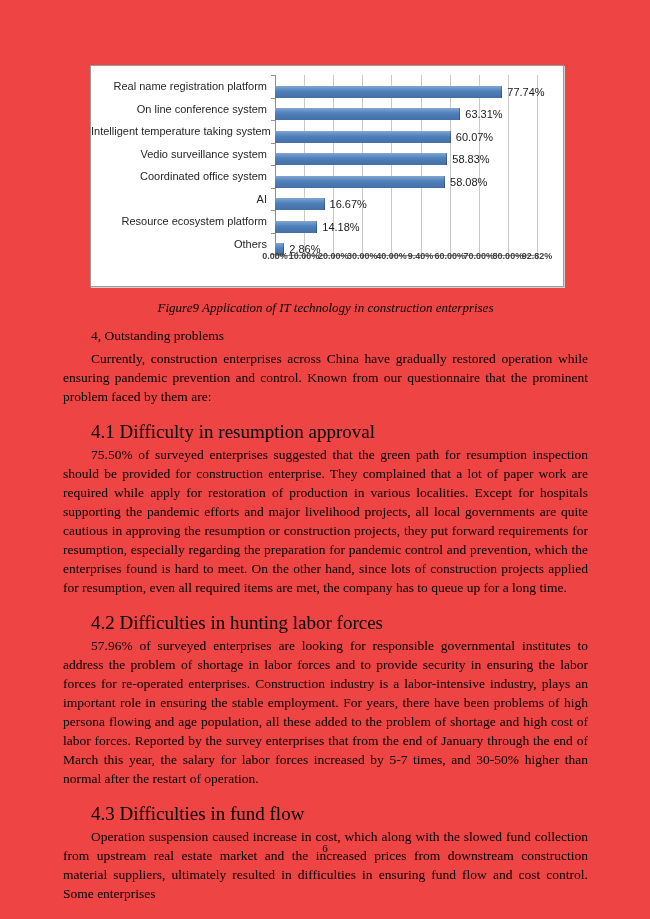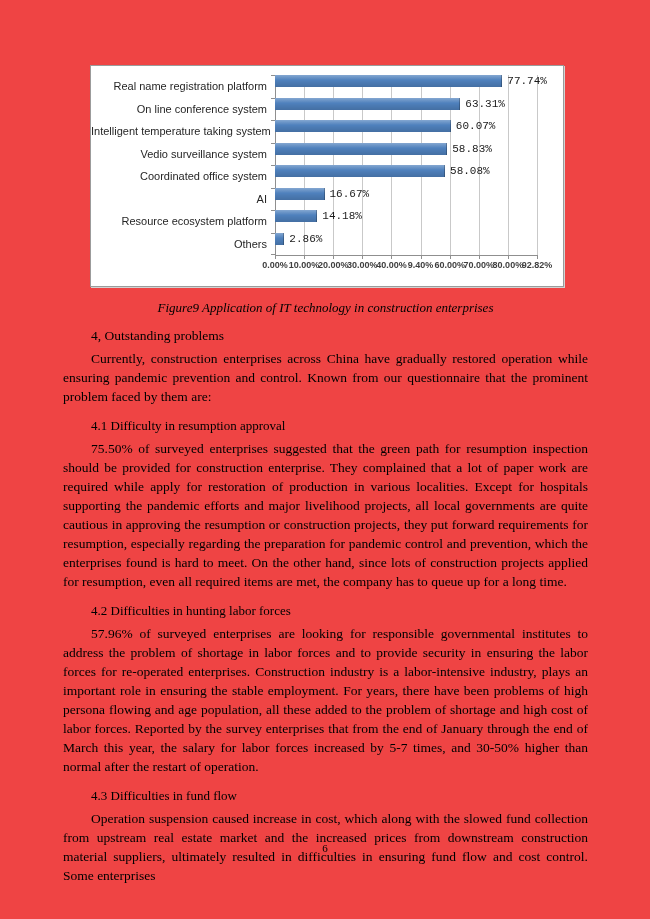--- a/index.html
+++ b/index.html
@@ -21,36 +21,36 @@
   .chart-gl{position:absolute;left:184px;top:9px;width:262px;height:180px;border-bottom:1px solid #8f8f8f;}
   .gline{position:absolute;top:0;bottom:0;width:1px;}
   .gtick{position:absolute;top:180px;height:4px;width:1px;}
   .ytick{position:absolute;left:-4px;width:4px;height:1px;}
   .chart-rowsc{position:absolute;left:0;top:9px;width:446px;}
   .crow{display:flex;align-items:center;height:22.5px;}
   .clab{
     width:176px;padding-right:8px;text-align:right;
     font-size:11px;color:#262626;white-space:nowrap;flex:none;
   }
-  .cplot{position:relative;width:262px;display:flex;align-items:flex-start;height:100%;flex:none;font-family:Liberation Mono, monospace;}
+  .cplot{position:relative;width:262px;display:flex;align-items:flex-end;height:100%;flex:none;}
   .cbar{
     height:12px;flex:none;
     background-image:linear-gradient(180deg,rgba(255,255,255,.30),rgba(255,255,255,0) 42%,rgba(0,0,0,.14));
     border-right:1px solid rgba(0,0,0,.25);
   }
   .cval{margin-left:5px;font-size:11px;color:#1a1a1a;white-space:nowrap;}
-  .chart-ax{position:absolute;left:184px;top:194px;width:262px;height:14px;}
+  .chart-ax{position:absolute;left:184px;top:185px;width:262px;height:14px;}
   .xtick{
     position:absolute;transform:translateX(-50%);
     font-size:9px;font-weight:bold;color:#3f3f3f;white-space:nowrap;
   }
   
   .caption{margin-top:12px;text-align:center;font-style:italic;font-size:13px;line-height:17px;}
   .h-main{margin-top:10px;font-weight:normal;font-size:13.5px;line-height:19px;text-indent:28px;}
-  .h-sub{margin-top:10px;font-size:13px;line-height:19px;text-indent:28px;}
+  .h-sub{margin-top:16px;font-size:19px;line-height:19px;text-indent:28px;}
   .para{margin-top:4px;font-size:13.5px;line-height:19px;text-align:justify;text-indent:28px;}
   .page-num{position:absolute;top:842px;left:0;width:650px;text-align:center;font-size:11px;}
 </style>
 </head>
 <body>
 
 <div class="page">
 
   <div class="chart-wrap">
     <div class="chart-box">

